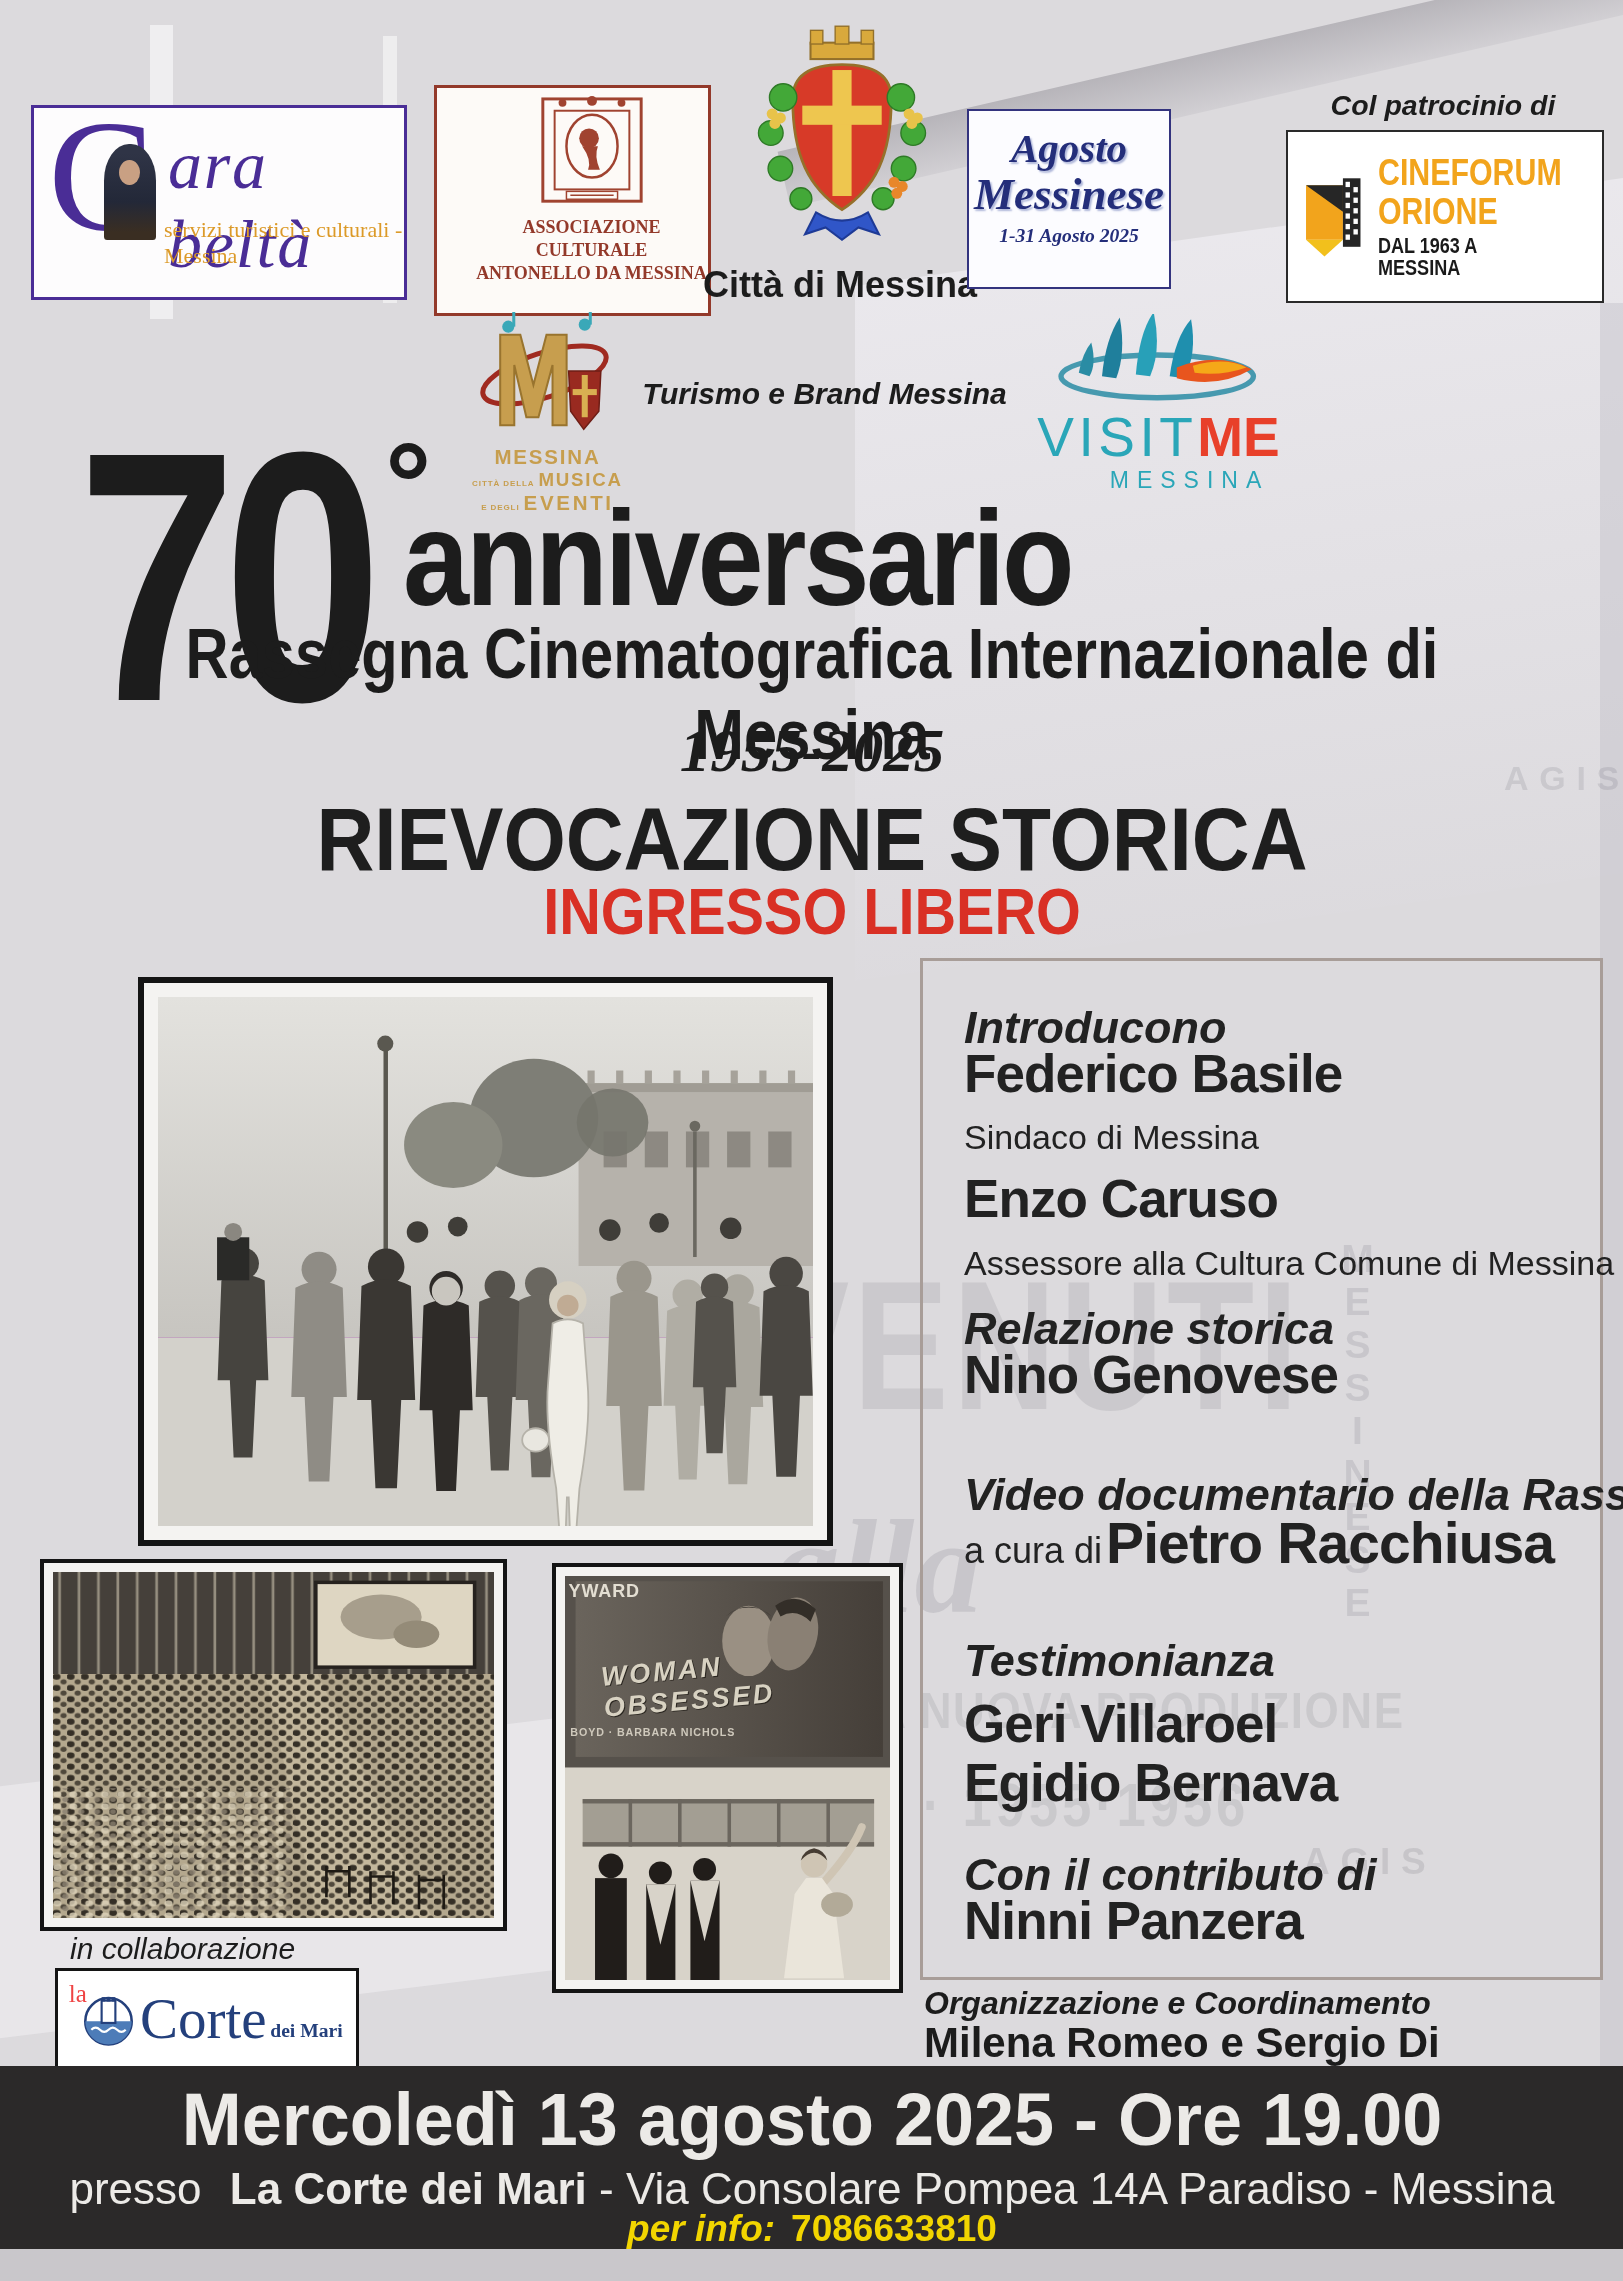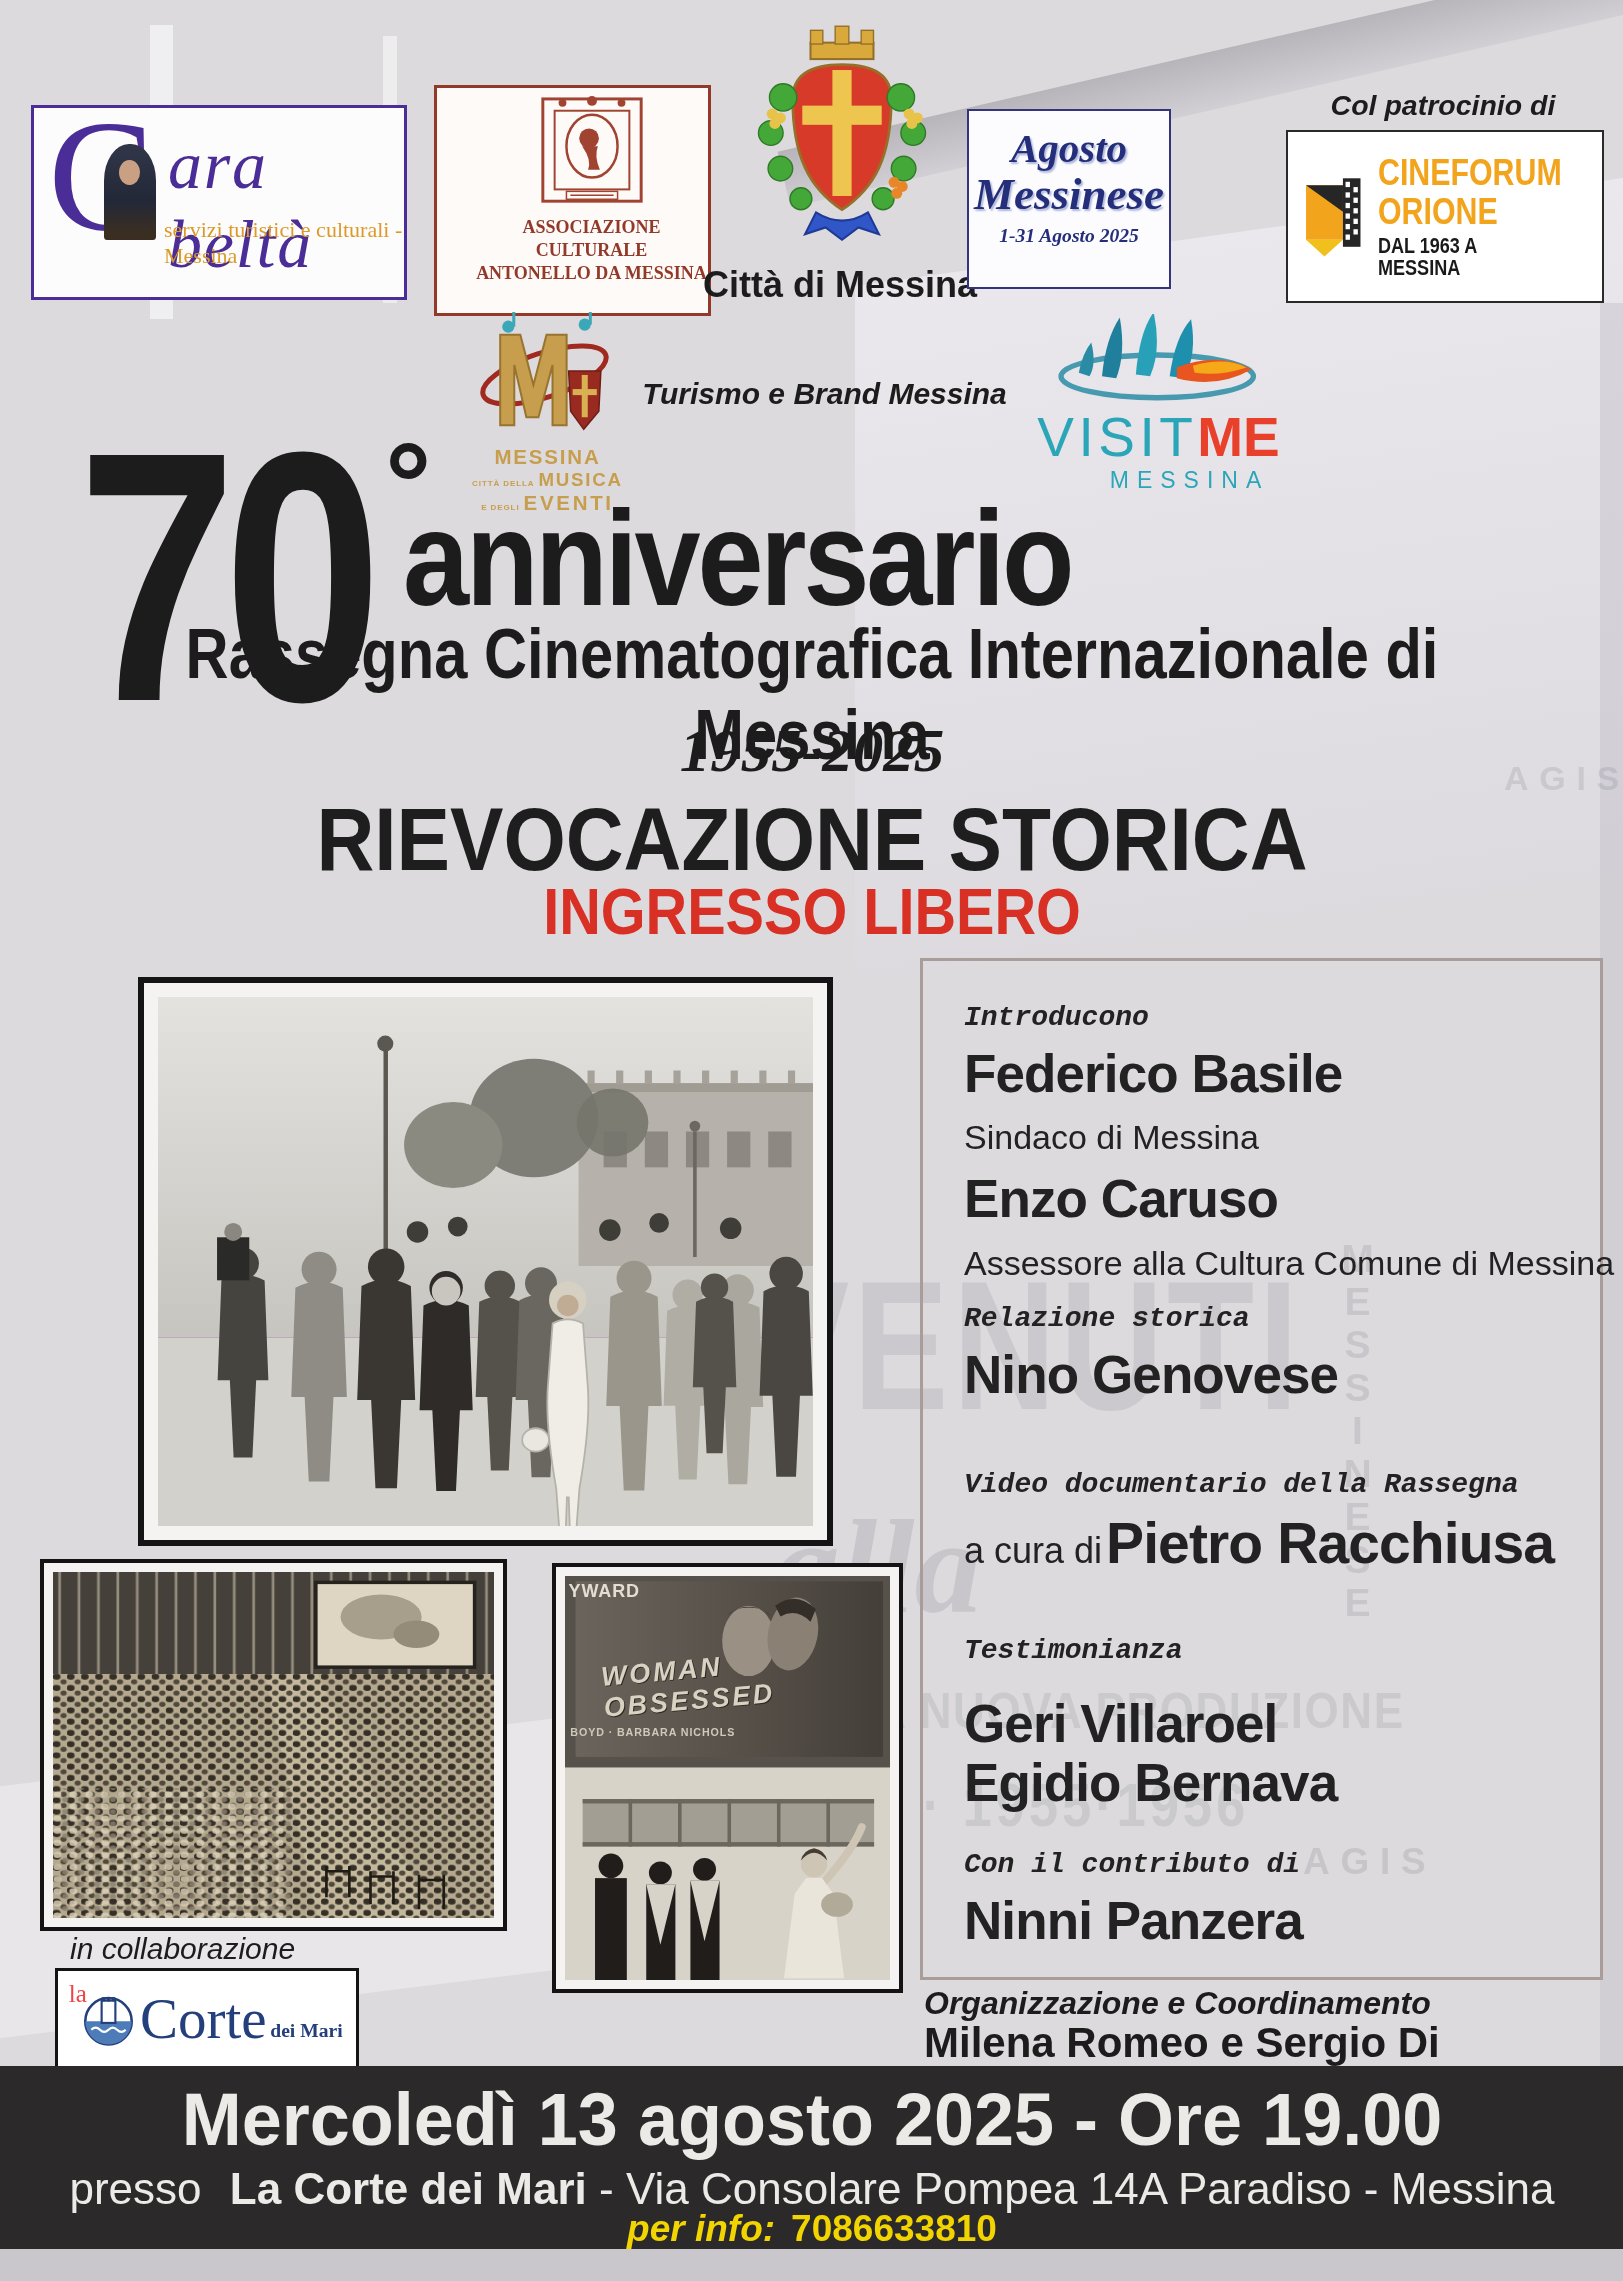--- a/index.html
+++ b/index.html
@@ -73,21 +73,21 @@
   #photo-aud .photo-mat{border-width:9px;}
   #photo-wo{left:552px;top:1544px;width:343px;height:422px;border-width:4.5px;}
   #photo-wo .photo-mat{border-width:9px;}
   .wo-txt{position:absolute;color:#e3ded2;z-index:4;}
   #wo-hay{left:12.5px;top:14.3px;font-size:18px;font-weight:800;letter-spacing:0.9px;}
   #wo-title{left:46px;top:82px;font-size:27px;font-weight:800;font-style:italic;letter-spacing:2.7px;transform:rotate(-5deg);color:#d8d2c2;text-shadow:0.9px 0.9px 0 #2a2620;}
   #wo-cred{left:14.3px;top:159px;font-size:10.7px;font-weight:bold;color:#cfc9bc;letter-spacing:0.9px;}
   
   #infobox{left:920px;top:958px;width:677px;height:1016px;border:3.6px solid #a89d98;z-index:2;}
   .pg{position:absolute;left:41px;white-space:nowrap;color:#222;}
-  .pg-h{font-size:28px;font-weight:bold;font-style:italic;font-family:Liberation Mono, monospace;}
+  .pg-h{font-size:45px;font-weight:bold;font-style:italic;}
   .pg-n{font-size:53px;font-weight:bold;letter-spacing:-0.9px;}
   .pg-r{font-size:34px;}
   .pg-prefix{font-size:36px;font-weight:normal;}
   #org-h{left:924px;top:1985px;font-size:32px;font-weight:bold;font-style:italic;z-index:2;}
   #org-n{left:924px;top:2019px;font-size:42px;font-weight:bold;z-index:2;}
   
   #collab-label{left:70px;top:1932px;font-size:30px;font-style:italic;z-index:3;}
   #corte{left:55px;top:1968px;width:298px;height:103px;background:#fff;border:3.6px solid #141414;z-index:3;}
   #corte .row{position:absolute;left:10.7px;top:9px;display:flex;align-items:flex-end;}
   #corte .la{font-family:"Liberation Serif",serif;font-size:25px;color:#ef4444;margin-right:-5.3px;margin-bottom:39px;}

